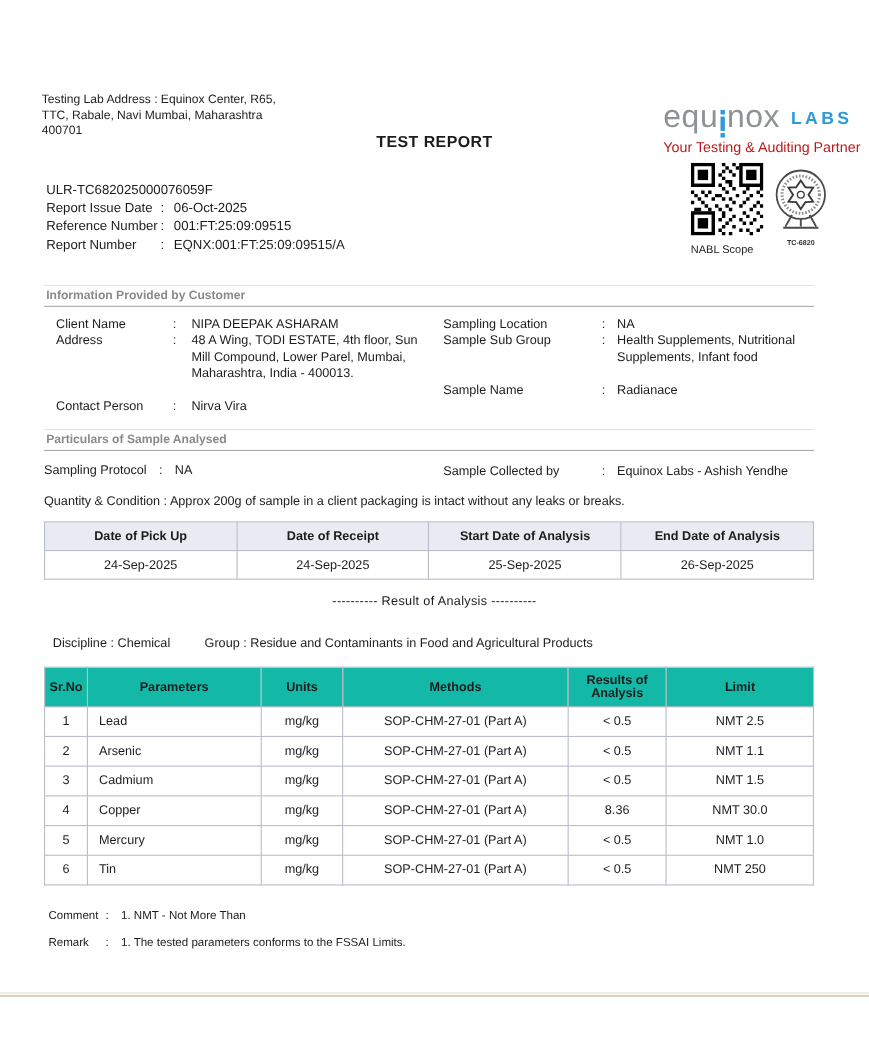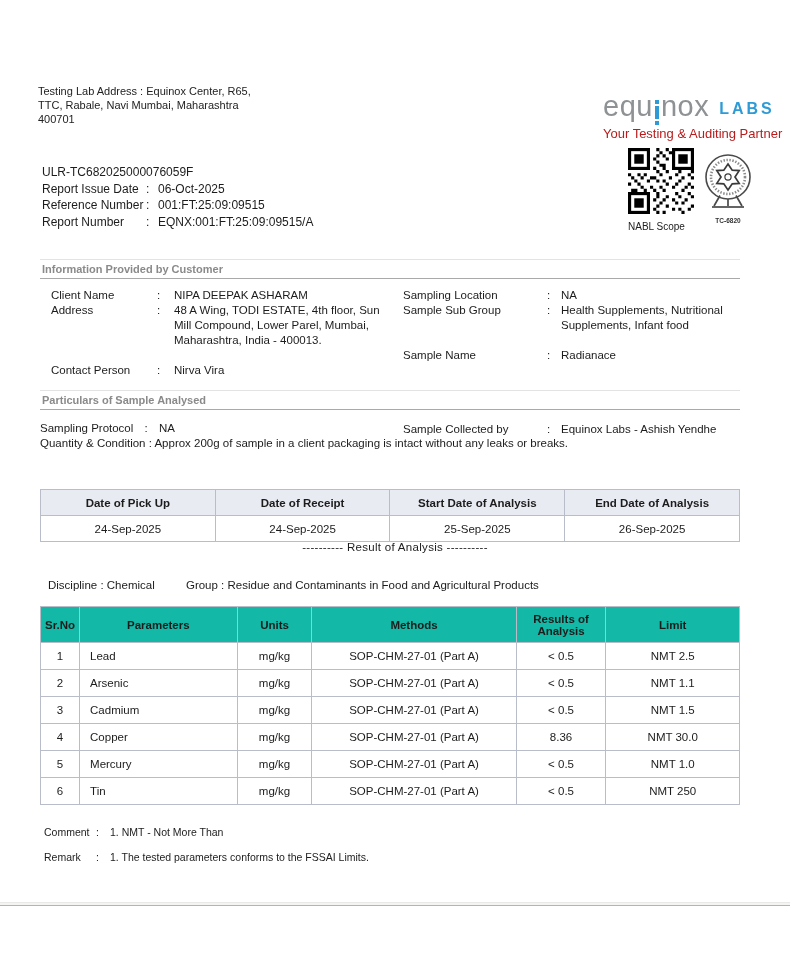--- a/index.html
+++ b/index.html
@@ -55,21 +55,21 @@
   .field-row { display: flex; line-height: 15px; margin-bottom: 0; margin-left: 11px; }
   .fl-label { width: 106px; flex: none; }
   .fl-colon { width: 17px; flex: none; text-align: left; }
   .fl-value { flex: 1; }
   .col-left .field-row, .col-right .field-row { margin-bottom: 0; }
   .col-right .fl-label { width: 144px; }
   .col-right .fl-colon { width: 14px; }
   .gap-top { margin-top: 15px; }
 
   .part-body { display: flex; margin-top: 12px; font-size: 11.5px; }
-  .quantity-row { font-size: 11.5px; }
+  .quantity-row { margin-top: 13px; font-size: 11.5px; }
 
   
   table { border-collapse: collapse; width: 700px; font-size: 11.5px; }
   .dates-table th, .dates-table td, .results-table th, .results-table td {
     border: 1px solid #b9bdc9; text-align: center; vertical-align: middle;
   }
   .dates-table th { background: #e9ebf2; font-weight: bold; height: 26px; }
   .dates-table td { height: 26px; background: #fff; }
   .results-table th { background: #14b8a6; font-weight: bold; height: 36px; padding: 2px 4px; }
   .results-table td { height: 27px; background: #fff; padding: 2px 4px; }
@@ -104,20 +104,21 @@
           <span class="dot"></span>
           <span class="stem"></span>
           <span class="dot"></span>
         </span>
       <span class="logo-word">nox</span>
       <span class="logo-labs">LABS</span>
     </div>
     <div class="logo-tagline">Your Testing &amp; Auditing Partner</div>
   </div>
 
+  <div class="doc-title">TEST REPORT</div>
 
   <div class="meta">
     <div class="meta-row">
       <span>ULR-TC682025000076059F</span>
     </div>
     <div class="meta-row">
       <span class="meta-label">Report Issue Date</span>
       <span class="meta-colon">:</span>
       <span>06-Oct-2025</span>
     </div>
@@ -232,21 +233,21 @@
           <span class="fl-colon">:</span>
           <span class="fl-value">Equinox Labs - Ashish Yendhe</span>
         </div>
       </div>
     </div>
     <div class="quantity-row">
       <span>Quantity &amp; Condition</span><span> : </span><span>Approx 200g of sample in a client packaging is intact without any leaks or breaks.</span>
     </div>
   </div>
 
-  <div class="section" style="top: 489px; border-radius: 26px;">
+  <div class="section" style="top: 474px; border-radius: 26px;">
     <table class="dates-table">
       <colgroup>
           <col style="width:175px">
           <col style="width:175px">
           <col style="width:175px">
           <col style="width:175px">
         </colgroup>
       <tbody>
           <tr>
         <th>Date of Pick Up</th>

